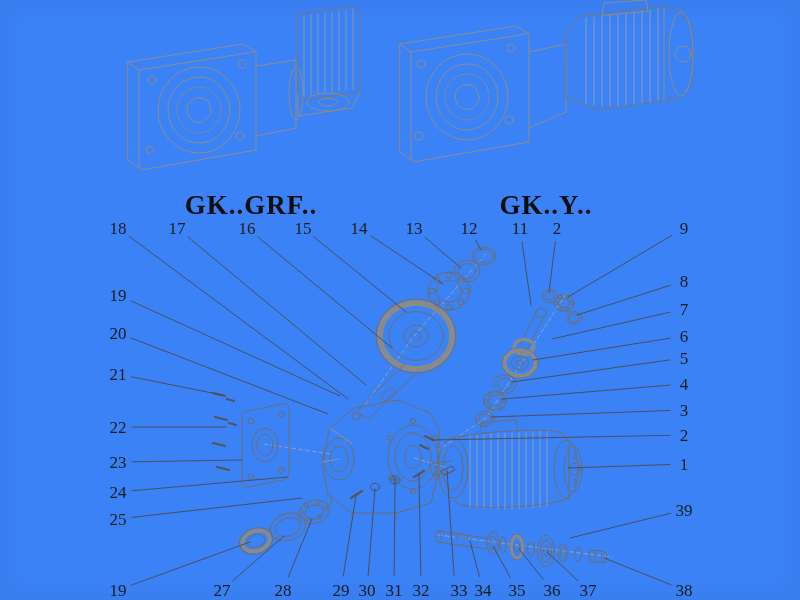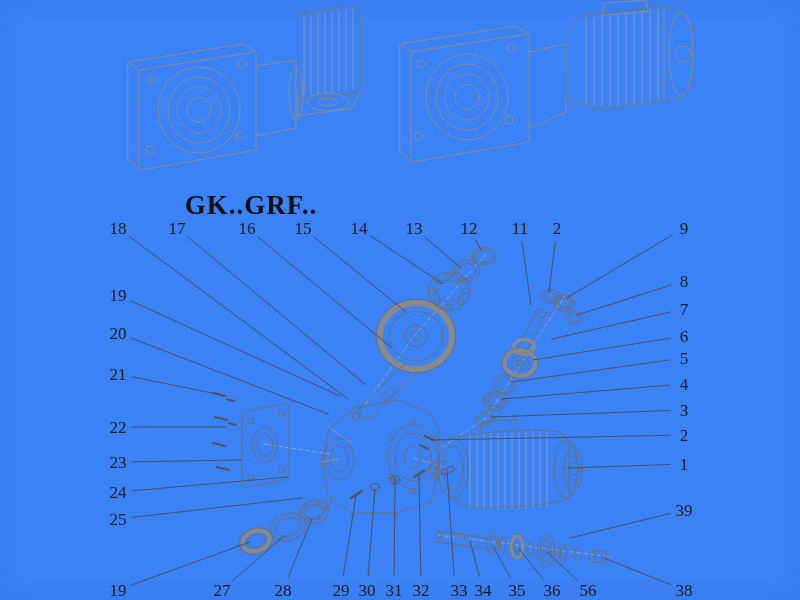--- a/index.html
+++ b/index.html
@@ -313,20 +313,21 @@
         <line x1="420.8" y1="576.0" x2="419" y2="475"></line>
         <line x1="454.1" y1="576.0" x2="447" y2="470"></line>
         <line x1="479.4" y1="576.5" x2="470" y2="541"></line>
         <line x1="510.3" y1="577.7" x2="493" y2="546"></line>
         <line x1="543.2" y1="579.1" x2="519" y2="549"></line>
         <line x1="577.7" y1="580.5" x2="547" y2="552"></line>
       </g>
   </svg>
 
   <div class="vlabel" style="left:251px;top:205px">GK..GRF..</div>
+  <div class="vlabel" style="left:546px;top:205px">GK..Y..</div>
 
   <div id="callout-layer">
       <div class="callout" style="left: 118px; top: 228px;">18</div>
       <div class="callout" style="left: 177px; top: 228px;">17</div>
       <div class="callout" style="left: 247px; top: 228px;">16</div>
       <div class="callout" style="left: 303px; top: 228px;">15</div>
       <div class="callout" style="left: 359px; top: 228px;">14</div>
       <div class="callout" style="left: 414px; top: 228px;">13</div>
       <div class="callout" style="left: 469px; top: 228px;">12</div>
       <div class="callout" style="left: 520px; top: 228px;">11</div>
@@ -353,15 +354,15 @@
       <div class="callout" style="left: 222px; top: 590px;">27</div>
       <div class="callout" style="left: 283px; top: 590px;">28</div>
       <div class="callout" style="left: 341px; top: 590px;">29</div>
       <div class="callout" style="left: 367px; top: 590px;">30</div>
       <div class="callout" style="left: 394px; top: 590px;">31</div>
       <div class="callout" style="left: 421px; top: 590px;">32</div>
       <div class="callout" style="left: 451px; top: 590px; margin-left: 8px;">33</div>
       <div class="callout" style="left: 483px; top: 590px;">34</div>
       <div class="callout" style="left: 517px; top: 590px;">35</div>
       <div class="callout" style="left: 552px; top: 590px;">36</div>
-      <div class="callout" style="left: 588px; top: 590px;">56</div>
+      <div class="callout" style="left: 588px; top: 590px;">37</div>
     </div>
 </div>
 
 </body></html>

